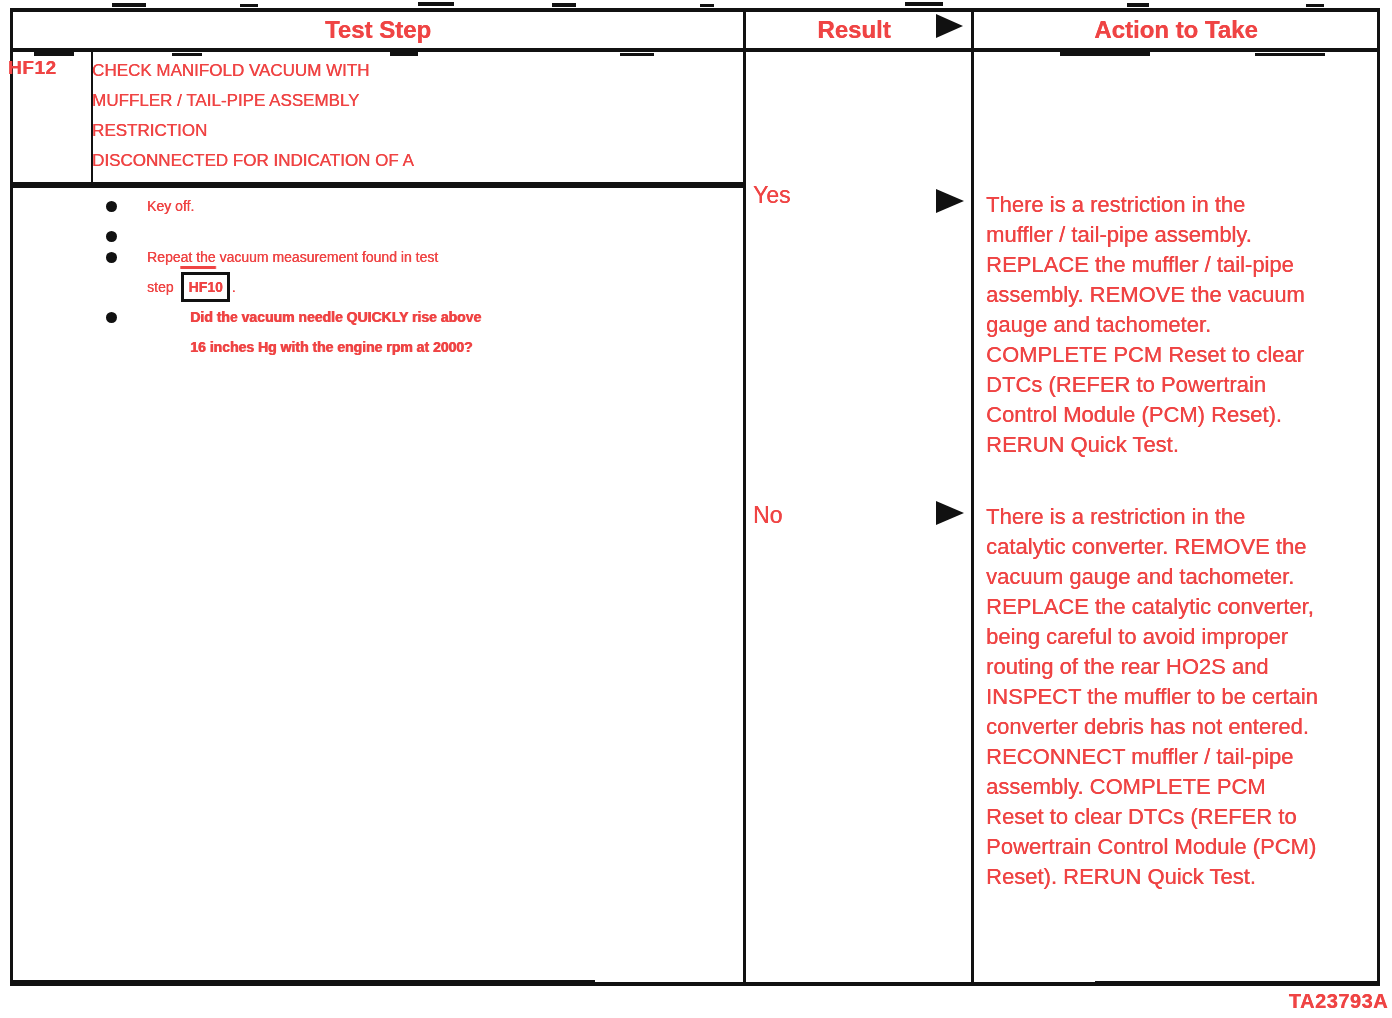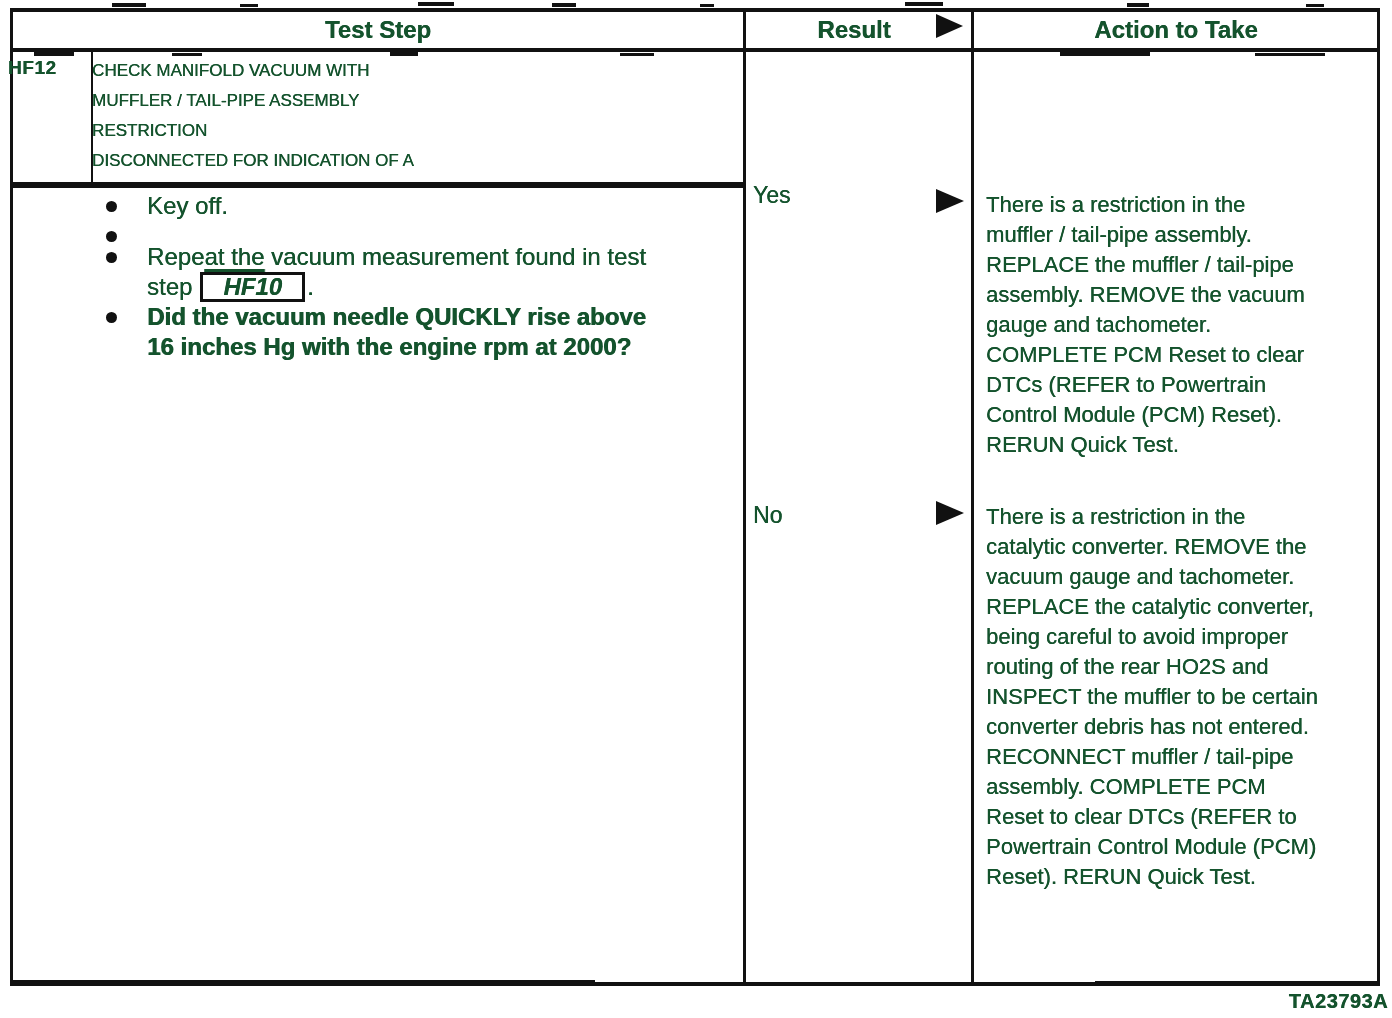--- a/index.html
+++ b/index.html
@@ -1,18 +1,18 @@
 <!DOCTYPE html>
 <html><head>
 <meta charset="utf-8">
 <style>
   html,body{margin:0;padding:0;background:#ffffff;}
   .page{
     position:relative;width:1392px;height:1018px;background:#ffffff;
-    font-family:"Liberation Sans","DejaVu Sans",sans-serif;color:#14532d;
+    font-family:"Liberation Sans","DejaVu Sans",sans-serif;color:#ef4444;
     overflow:hidden;text-shadow:0.35px 0 currentColor;
   }
   .ln{position:absolute;background:#111111;}
   
   .b-top{left:10px;top:8px;width:1370px;height:4px;}
   .b-bottom{left:10px;top:982px;width:1370px;height:4px;}
   .b-left{left:10px;top:8px;width:3px;height:978px;}
   .b-right{left:1377px;top:8px;width:3px;height:978px;}
   
   .hdr-bottom{left:10px;top:48px;width:1370px;height:4px;}
@@ -33,28 +33,28 @@
   .tri-yes{left:936px;top:189px;border-width:12px 0 12px 28px;}
   .tri-no{left:936px;top:501px;border-width:12px 0 12px 28px;}
 
   .step-id{position:absolute;left:8px;top:57px;font-size:19px;font-weight:700;letter-spacing:0.5px;}
   .step-title{position:absolute;left:92px;top:56px;width:600px;font-size:17px;line-height:30px;font-weight:400;}
   .step-title .tl{display:block;white-space:nowrap;}
 
   .bullets{position:absolute;left:98px;top:191px;width:640px;}
   .bi{display:flex;align-items:flex-start;}
   .dot{flex:none;width:11px;height:11px;border-radius:50%;background:#111111;margin:10px 30px 0 8px;}
-  .bt{font-size:24px;line-height:30px;max-width:580px;}
+  .bt{font-size:14px;line-height:30px;max-width:580px;}
   .bt-b2{max-width:470px;}
   .brk{display:block;height:0;}
   .blk{display:block;white-space:nowrap;}
-  .bold .bt{font-weight:700;text-shadow:0.7px 0 currentColor;}
+  .bold .bt{font-weight:700;text-shadow:0.7px 0 currentColor;margin-left:43px;}
   .u{text-decoration:underline;text-decoration-thickness:3px;text-underline-offset:4px;}
-  .ref-box{display:inline-block;border:3px solid #111111;padding:0 20px;margin:0 2px 0 8px;
-           font-weight:700;line-height:24px;font-style:italic;}
+  .ref-box{display:inline-block;border:3px solid #111111;padding:0 4px;margin:0 2px 0 8px;
+           font-weight:700;line-height:24px;}
 
   .res-label{position:absolute;left:753px;font-size:23px;line-height:28px;}
   .res-yes{top:181px;}
   .res-no{top:501px;}
 
   .action{position:absolute;left:986px;width:332px;font-size:22px;line-height:30px;}
   .act-yes{top:190px;}
   .act-no{top:502px;}
 
   .fig-code{position:absolute;left:1248px;top:990px;width:140px;text-align:right;

